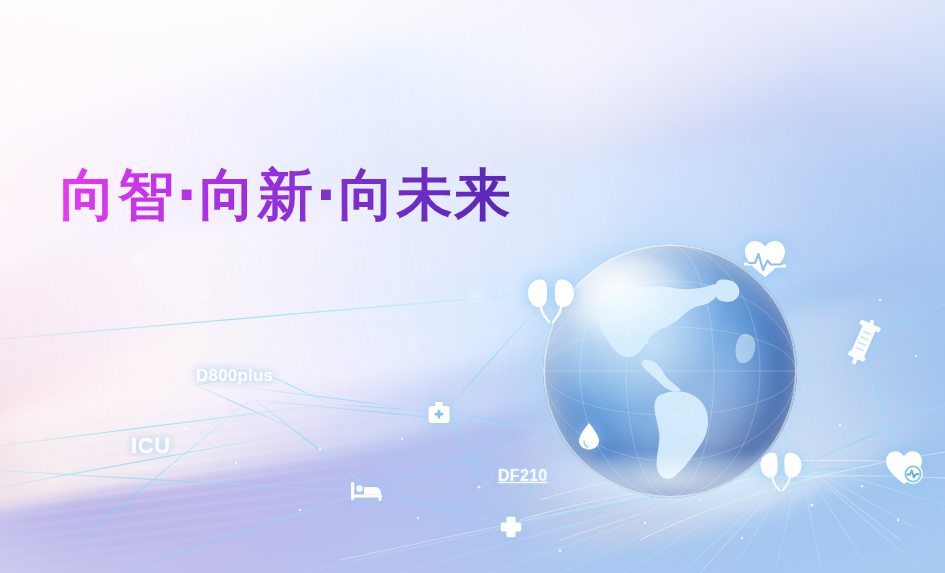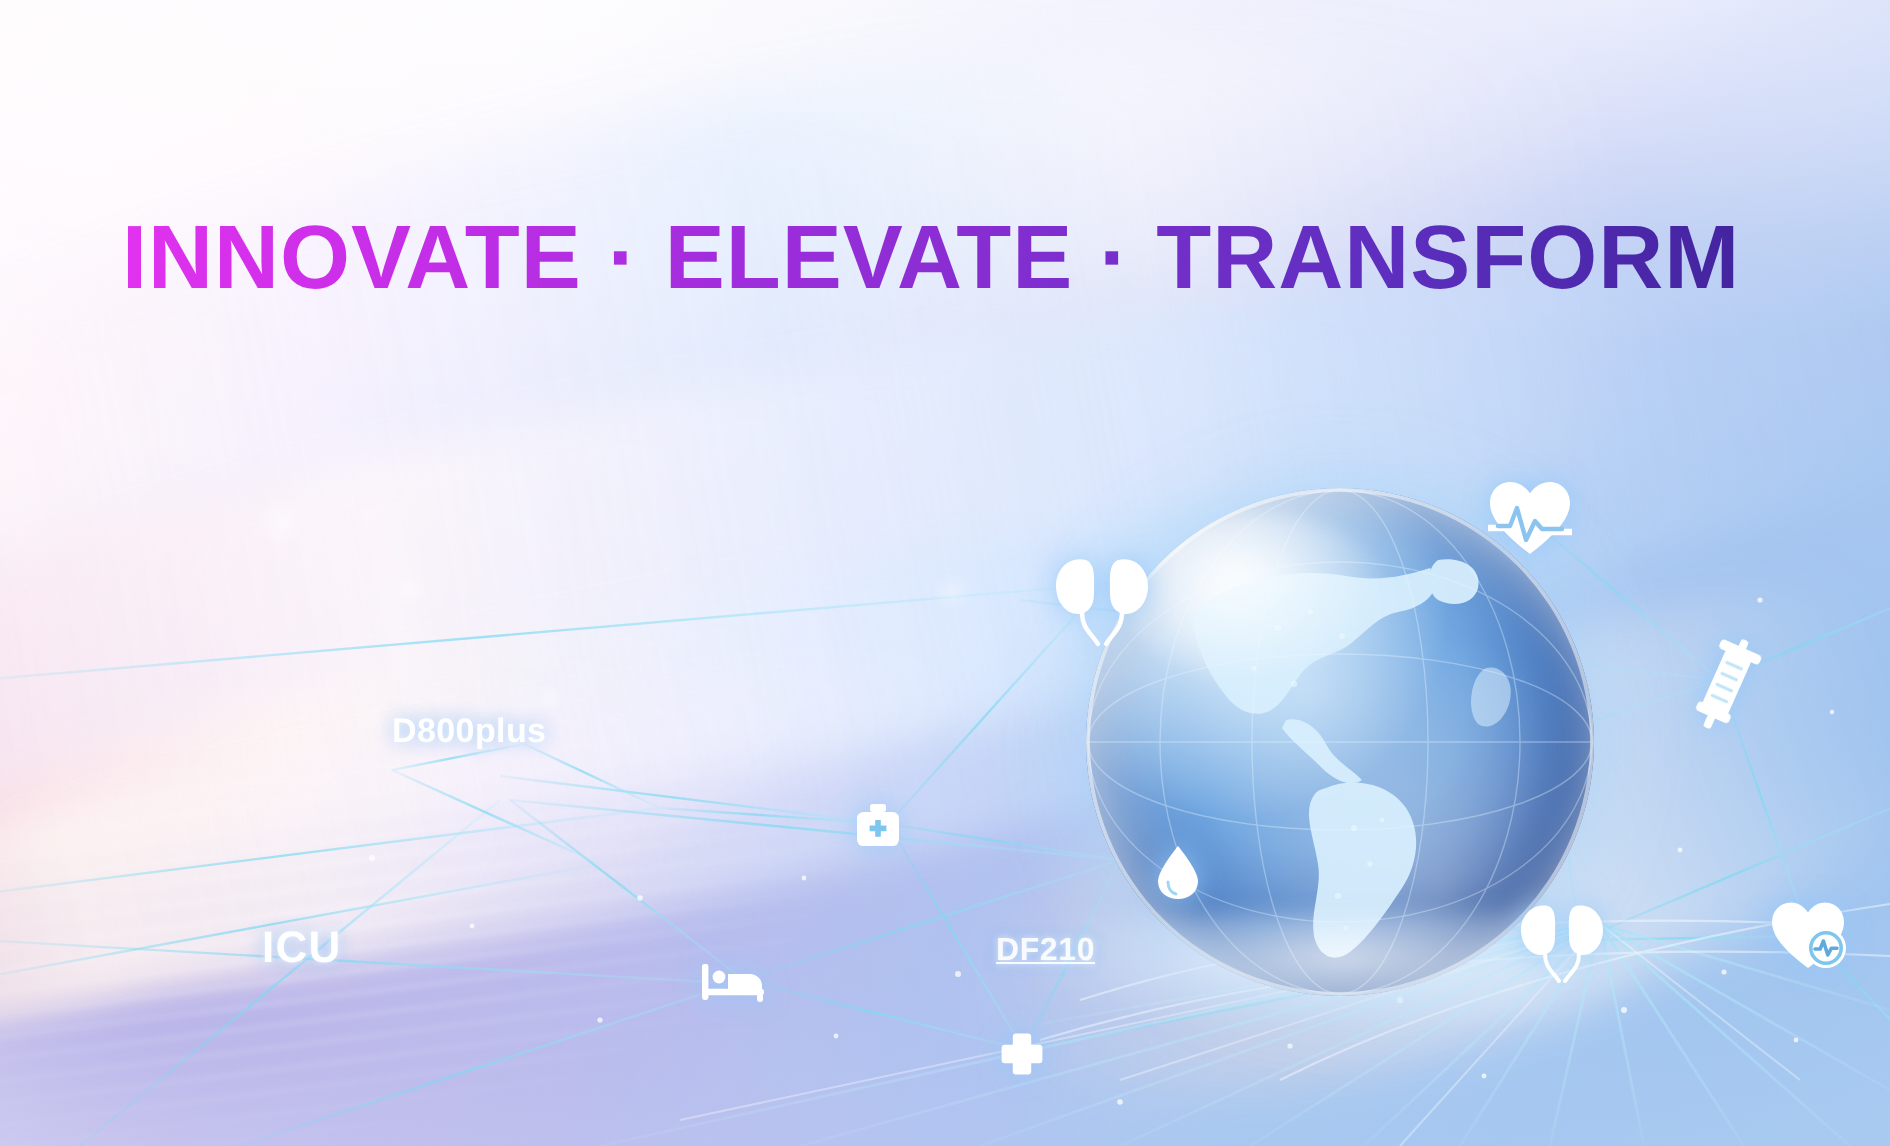--- a/index.html
+++ b/index.html
@@ -204,22 +204,22 @@
   }
 
   
   .plabel {
     position:absolute;
     color:#ffffff;
     font-weight:700;
     white-space:nowrap;
     text-shadow: 0 0 9px rgba(140,190,245,.95), 0 0 3px rgba(255,255,255,.9);
   }
-  #label-d800 { left:196px; top:356px; font-size:17px; letter-spacing:.2px; }
-  #label-icu  { left:131px; top:461px; font-size:22px; letter-spacing:.6px; }
+  #label-d800 { left:196px; top:366px; font-size:17px; letter-spacing:.2px; }
+  #label-icu  { left:131px; top:433px; font-size:22px; letter-spacing:.6px; }
   #label-df210{ left:498px; top:467px; font-size:16px; letter-spacing:.3px; opacity:.93;text-decoration:underline; }
 
   
   .ic {
     position:absolute;
     color:#ffffff;
     filter: drop-shadow(0 0 7px rgba(150,200,248,.9));
   }
   .ic svg { display:block; }
 </style>
@@ -387,21 +387,21 @@
             <circle cx="126" cy="204" r="1.6"></circle>
           <circle cx="148" cy="166" r="1.2"></circle>
             <circle cx="130" cy="220" r="1.3"></circle>
         </g>
       </svg>
       <div class="globe-rim"></div>
     </div>
     <div class="globe-base"></div>
   </div>
 
-  <div class="headline">INNOVATE · ELEVATE · TRANSFORM</div>
+  <div class="subhead">向智·向新·向未来</div>
 
   <div class="plabel" id="label-d800">D800plus</div>
   <div class="plabel" id="label-icu">ICU</div>
   <div class="plabel" id="label-df210">DF210</div>
 
   <div class="ic" style="left:744px;top:240px;width:42px;height:38px;">
     <svg width="42" height="38" viewBox="0 0 42 38">
       <path fill="#FFFFFF" d="M21 37 C8 27 1 19 1 11.5 C1 5.5 5.5 1 11 1 C15 1 18.6 3.2 21 6.6
                               C23.4 3.2 27 1 31 1 C36.5 1 41 5.5 41 11.5 C41 19 34 27 21 37 Z"></path>
       <path fill="none" stroke="#FFFFFF" stroke-width="3.2" stroke-linecap="round" stroke-linejoin="round" d="M0 23 H10 L14 13 L19 31 L24 21 L28 25 H42" transform="translate(0,1)"></path>

